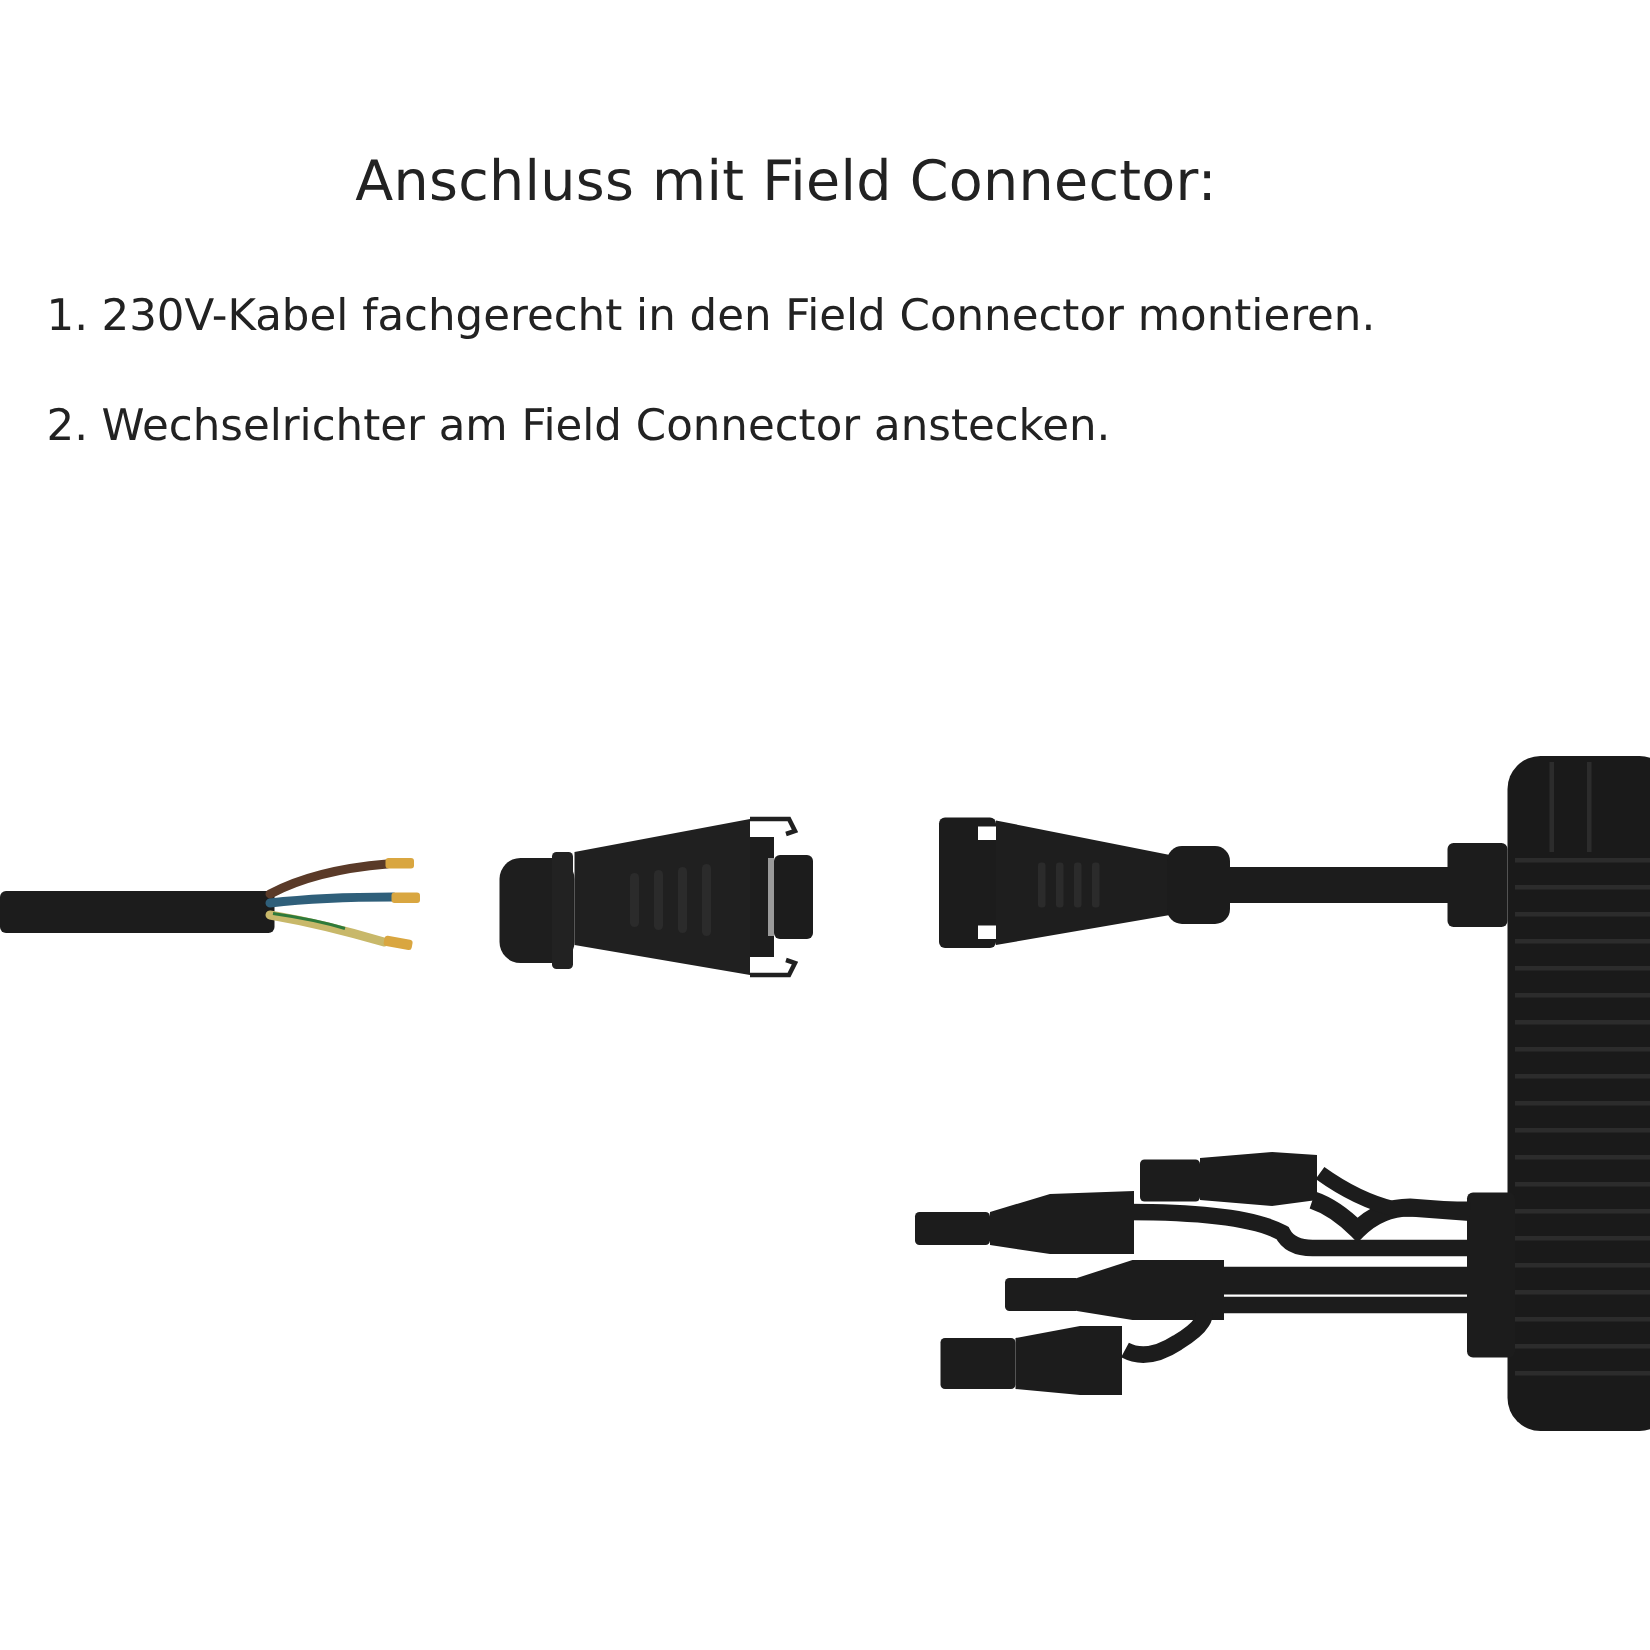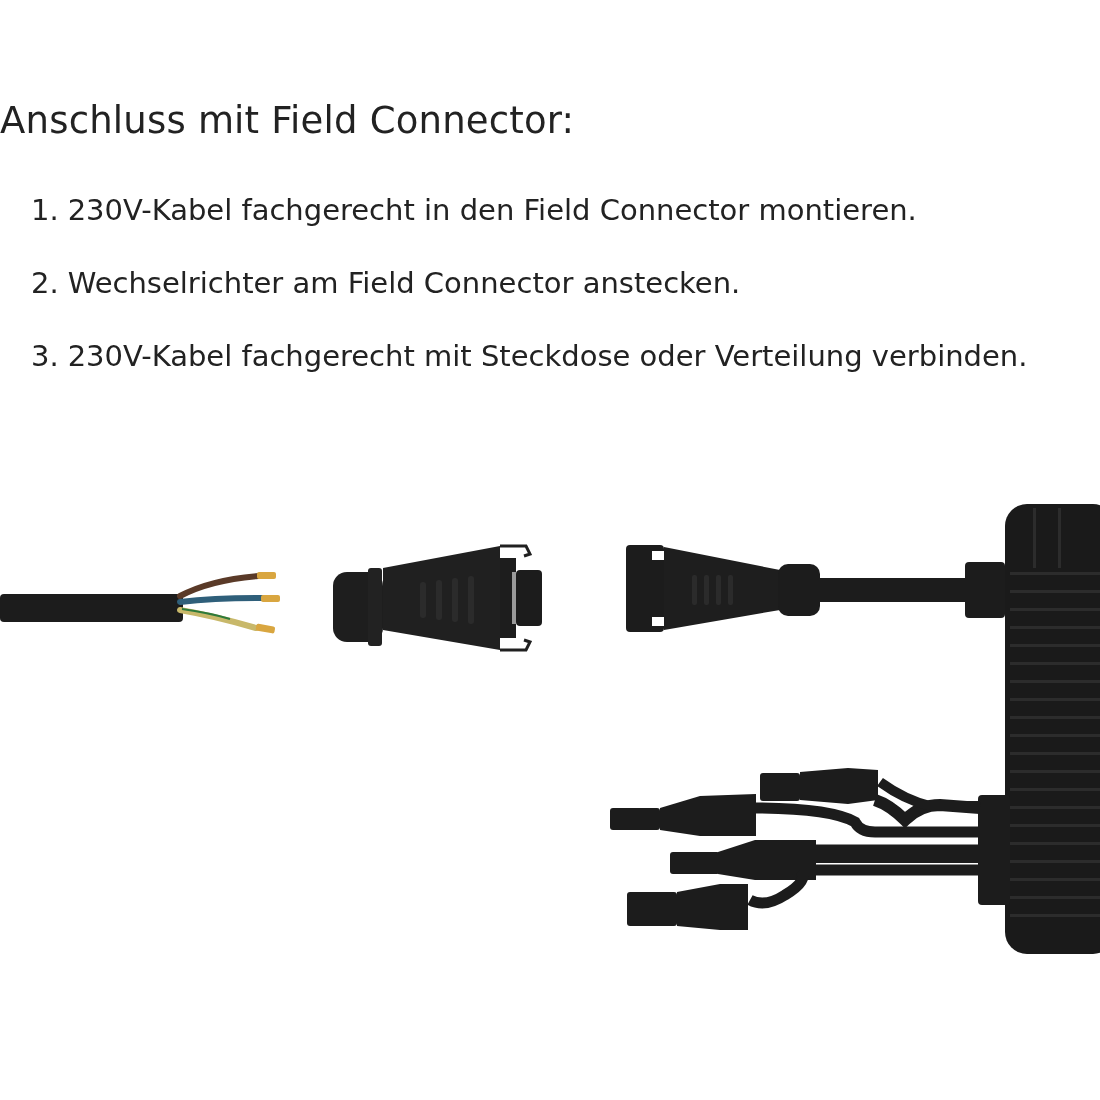--- a/index.html
+++ b/index.html
@@ -1,33 +1,32 @@
 <!DOCTYPE html>
 <html><head>
 <meta charset="utf-8">
 <style>
   html, body { margin:0; padding:0; background:#ffffff; }
   body { width:1100px; height:1100px; position:relative; overflow:hidden;
          font-family:"DejaVu Sans", "Liberation Sans", sans-serif; color:#222222; }
-  .title { position:absolute; left:0; top:74px; width:1048px; text-align:left;
+  .title { position:absolute; left:0; top:74px; width:1048px; text-align:center;
            font-size:37px; font-weight:400; letter-spacing:0.2px; color:#222222; }
   .steps { position:absolute; left:31px; top:192px; margin:0; padding:0; list-style:none; }
   .step { font-size:29px; line-height:36px; margin:0 0 37px 0; white-space:nowrap; color:#222222; }
   .step .num { margin-right:9px; }
   .illustration { position:absolute; left:0; top:490px; width:1100px; height:610px; }
 </style>
 </head>
 <body>
 
 <h1 class="title">Anschluss mit Field Connector:</h1>
 
 <ol class="steps">
   <li class="step"><span class="num">1.</span><span>230V-Kabel fachgerecht in den Field Connector montieren.</span></li>
   <li class="step"><span class="num">2.</span><span>Wechselrichter am Field Connector anstecken.</span></li>
-  <li class="step"><span class="num">3.</span><span>230V-Kabel fachgerecht mit Steckdose oder Verteilung verbinden.</span></li>
 </ol>
 
 <svg class="illustration" viewBox="0 490 1100 610" xmlns="http://www.w3.org/2000/svg">
 
   <g>
     <rect x="0" y="594" width="183" height="28" rx="4" fill="#1c1c1c"></rect>
     <path d="M180 596 Q210 580 258 576" stroke="#5a3a28" stroke-width="6" fill="none" stroke-linecap="round"></path>
     <path d="M180 602 Q215 598 262 598" stroke="#2f5f7a" stroke-width="6" fill="none" stroke-linecap="round"></path>
     <path d="M180 610 Q215 616 256 628" stroke="#c8b86a" stroke-width="6" fill="none" stroke-linecap="round"></path>
     <path d="M182 609 Q210 613 230 619" stroke="#2e7a3a" stroke-width="2" fill="none"></path>

